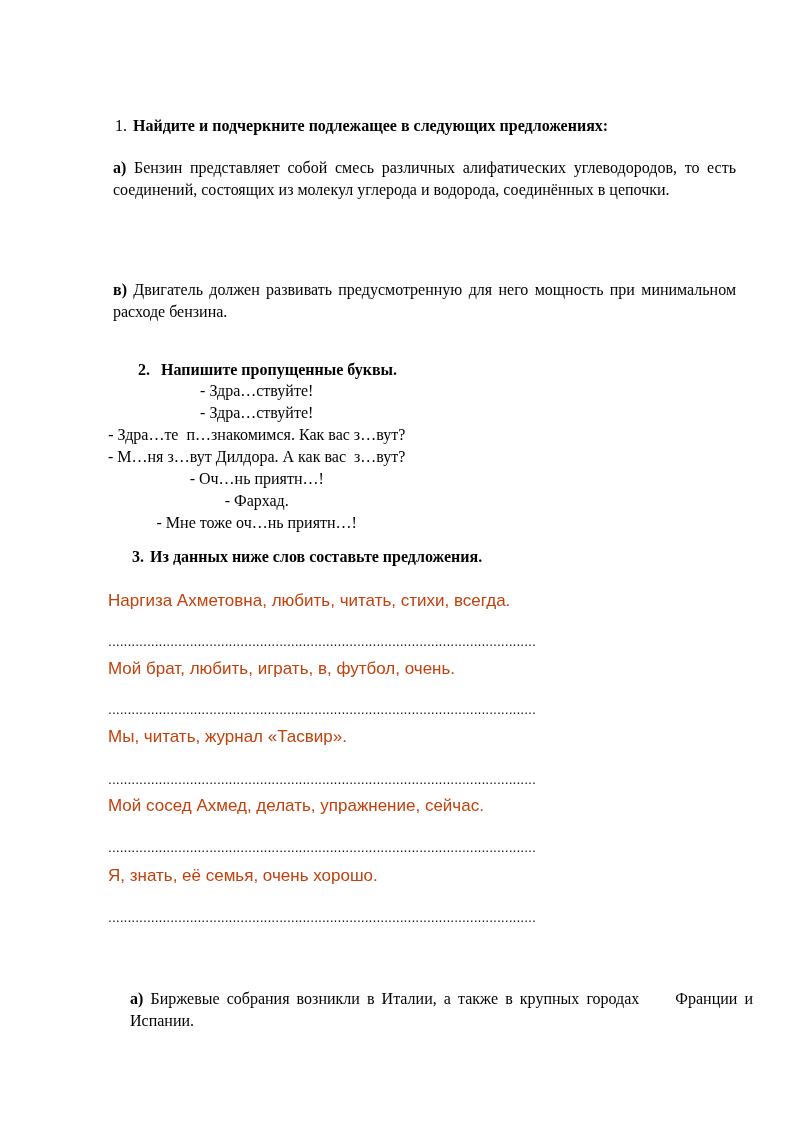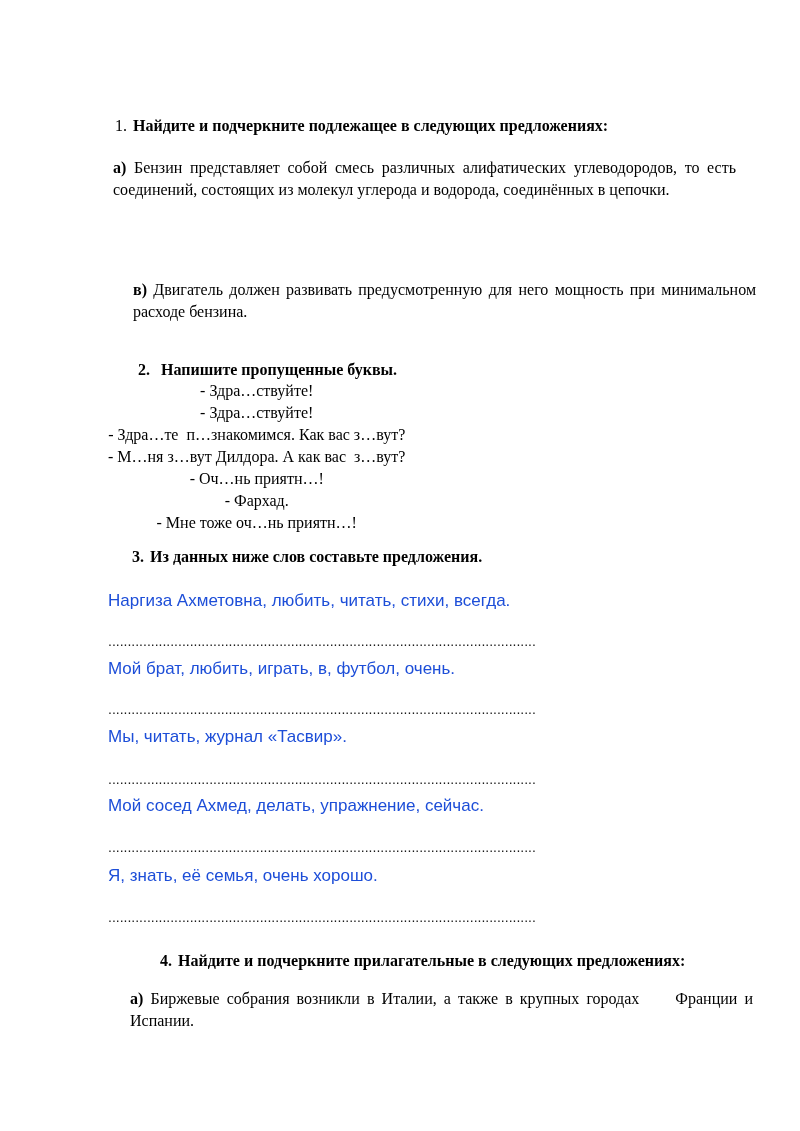--- a/index.html
+++ b/index.html
@@ -6,21 +6,21 @@
   body {
     width: 800px; height: 1131px;
     font-family: "Liberation Serif", "DejaVu Serif", serif;
     color: #000000;
     overflow: hidden;
   }
   .page { position: relative; width: 800px; height: 1131px; background: #ffffff; text-decoration: underline; }
   .abs { position: absolute; }
 
   .serif { font-family: "Liberation Serif", "DejaVu Serif", serif; font-size: 16px; line-height: 22px; color: #000; }
-  .sans  { font-family: "Liberation Sans", "DejaVu Sans", sans-serif; font-size: 17px; line-height: 23px; color: #1d4ed8; }
+  .sans  { font-family: "Liberation Sans", "DejaVu Sans", sans-serif; font-size: 17px; line-height: 23px; color: #c2410c; }
 
   .heading { font-weight: bold; white-space: nowrap; }
   .hnum-regular { font-weight: normal; }
   .hnum-bold { font-weight: bold; }
   .htitle { font-weight: bold; margin-left: 6px; }
   .htitle-tab { font-weight: bold; margin-left: 11px; }
 
   .para { width: 623px; }
   .jline { text-align: justify; text-align-last: justify; }
   .item-label { font-weight: bold; }
@@ -43,21 +43,21 @@
   <div class="abs serif heading" style="left:115px; top:115px;">
     <span class="hnum-regular">1.</span><span class="htitle">Найдите и подчеркните подлежащее в следующих предложениях:</span>
   </div>
 
   <div class="abs serif para" style="left:113px; top:157px;">
     <div class="jline"><span class="item-label">а)</span> <span>Бензин представляет собой смесь различных алифатических углеводородов, то есть</span></div>
     <div>соединений, состоящих из молекул углерода и водорода, соединённых в цепочки.</div>
   </div>
 
 
-  <div class="abs serif para" style="left:113px; top:279px;margin-left:20px;">
+  <div class="abs serif para" style="left:113px; top:279px;">
     <div class="jline"><span class="item-label">в)</span> <span>Двигатель должен развивать предусмотренную для него мощность при минимальном</span></div>
     <div>расходе бензина.</div>
   </div>
 
   <div class="abs serif heading" style="left:138px; top:359px;">
     <span class="hnum-bold">2.</span><span class="htitle-tab">Напишите пропущенные буквы.</span>
   </div>
 
   <div class="abs serif" style="left:108px; top:380px;">
     <div class="dialog-line">- Здра…ствуйте!</div>
@@ -81,22 +81,19 @@
 
   <div class="abs sans" style="left:108px; top:725px;">Мы, читать, журнал «Тасвир».</div>
   <div class="abs dotline" style="left:108px; top:768px;">............................................................................................................................................</div>
 
   <div class="abs sans" style="left:108px; top:794px;">Мой сосед Ахмед, делать, упражнение, сейчас.</div>
   <div class="abs dotline" style="left:108px; top:836px;">............................................................................................................................................</div>
 
   <div class="abs sans" style="left:108px; top:864px;text-align:right;">Я, знать, её семья, очень хорошо.</div>
   <div class="abs dotline" style="left:108px; top:906px;">............................................................................................................................................</div>
 
-  <div class="abs serif heading" style="left:160px; top:950px;">
-    <span class="hnum-bold">4.</span><span class="htitle">Найдите и подчеркните прилагательные в следующих предложениях:</span>
-  </div>
 
   <div class="abs serif para" style="left:130px; top:988px;">
     <div class="jline"><span class="item-label">а)</span> <span>Биржевые собрания возникли в Италии, а также в крупных городах</span><span class="gap-tab"></span><span>Франции и</span></div>
     <div>Испании.</div>
   </div>
 
 </div>
 
 </body></html>

